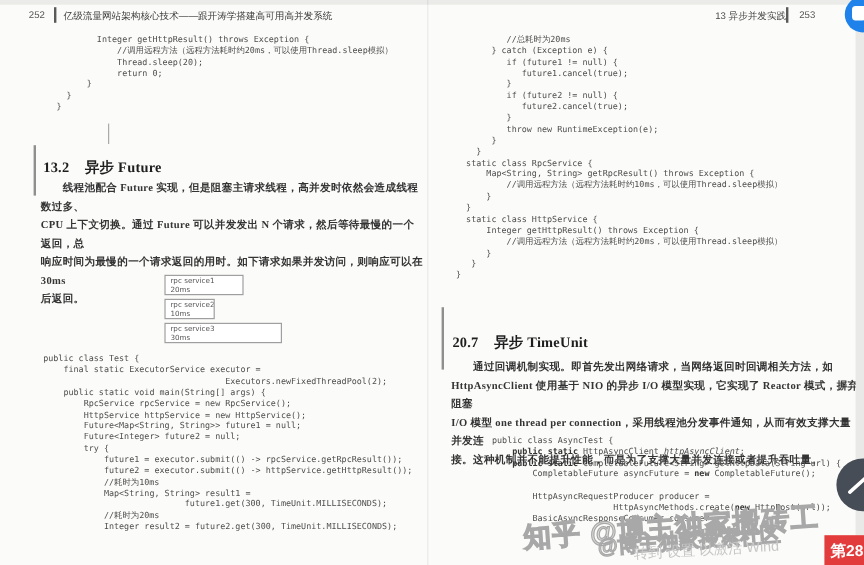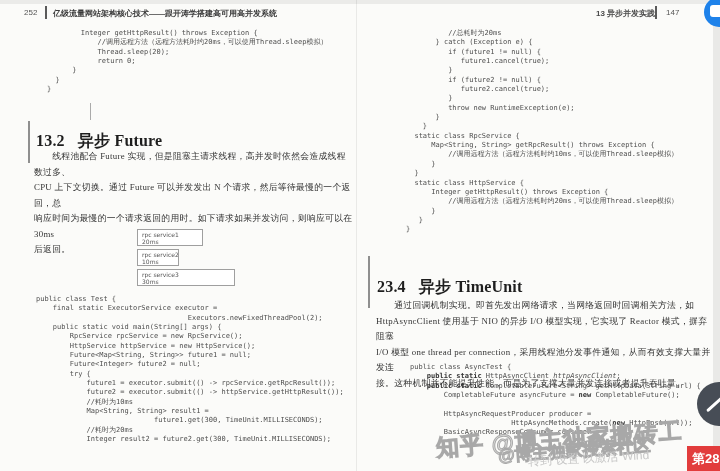--- a/index.html
+++ b/index.html
@@ -4,36 +4,36 @@
 <style>
   html,body{margin:0;padding:0;}
   #screen{position:relative;width:720px;height:471px;background:#fbfbf9;overflow:hidden;
           font-family:"Liberation Serif",serif;}
   .abs{position:absolute;}
   
   .top-strip{left:0;top:0;width:720px;height:4px;background:#ebebe9;}
   .center-divider{left:356px;top:0;width:1px;height:471px;background:rgba(0,0,0,0.07);}
   .right-strip{left:713px;top:0;width:7px;height:471px;background:#e9e9e7;}
   
-  .runhead{font-family:"Liberation Sans",sans-serif;font-size:8px;color:#4a4a4a;white-space:nowrap;font-weight:bold;}
-  .runhead.bold{font-weight:bold;color:#3a3a3a;}
+  .runhead{font-family:"Liberation Sans",sans-serif;font-size:8px;color:#4a4a4a;white-space:nowrap;}
+  .runhead.bold{font-weight:normal;color:#3a3a3a;}
   .head-bar{width:2px;background:#5a5a5a;}
   .pagenum{font-family:"Liberation Sans",sans-serif;font-size:8px;color:#555;}
   
   pre.code{margin:0;font-family:"DejaVu Sans Mono",monospace;font-size:7px;line-height:9.35px;
            color:#4e4e4e;white-space:pre;}
   pre.code b{font-weight:bold;color:#333;}
   pre.code i{font-style:italic;}
   
   .sec-rule{width:1.5px;background:#8f8f8f;}
   .stray-rule{width:1px;background:#aaa;}
-  .sec-head{font-weight:bold;font-size:16px;color:#1e1e1e;white-space:nowrap;letter-spacing:0.2px;}
+  .sec-head{font-weight:bold;font-size:12px;color:#1e1e1e;white-space:nowrap;letter-spacing:0.2px;}
   .sec-head .num{margin-right:13px;}
   
-  .para{font-size:8.8px;line-height:15.5px;color:#343434;white-space:pre-line;letter-spacing:0.3px;}
+  .para{font-size:8.8px;line-height:15.5px;color:#343434;white-space:pre-line;letter-spacing:0.3px;font-weight:bold;}
   
   .rpc-box{box-sizing:border-box;border:1px solid #9f9f9f;background:#fff;height:17px;
            margin-bottom:3px;padding:1px 0 0 4px;font-family:"DejaVu Sans",sans-serif;
            font-size:6px;line-height:7px;color:#555;overflow:hidden;white-space:nowrap;}
   
   .float-blue{left:704px;top:-3px;width:30px;height:30px;border-radius:50%;background:#1e82ea;}
   .float-blue .glyph{position:absolute;left:6px;top:8px;width:12px;height:12px;background:#fff;border-radius:3px;}
   .float-gray{left:697px;top:382px;width:44px;height:44px;border-radius:50%;background:#474d56;}
   .float-gray .shaft{position:absolute;left:7px;top:20px;width:23px;height:2.6px;background:#fff;
                      transform:rotate(-42deg);border-radius:2px;}
@@ -108,23 +108,23 @@
             //耗时为10ms
             Map&lt;String, String&gt; result1 =
                             future1.get(300, TimeUnit.MILLISECONDS);
             //耗时为20ms
             Integer result2 = future2.get(300, TimeUnit.MILLISECONDS);</pre>
   </div>
 
   <div>
     <span class="abs runhead" style="left:596px;top:8px">13  异步并发实践</span>
     <div class="abs head-bar" style="left:655px;top:6px;height:13px"></div>
-    <span class="abs pagenum" style="left:666px;top:8px">147</span>
+    <span class="abs pagenum" style="left:666px;top:8px">253</span>
 
-    <pre class="abs code" style="left:406px;top:29px">          //总耗时为20ms
+    <pre class="abs code" style="left:380px;top:29px">          //总耗时为20ms
        } catch (Exception e) {
           if (future1 != null) {
              future1.cancel(true);
           }
           if (future2 != null) {
              future2.cancel(true);
           }
           throw new RuntimeException(e);
        }
     }
@@ -135,21 +135,21 @@
   }
   static class HttpService {
       Integer getHttpResult() throws Exception {
           //调用远程方法（远程方法耗时约20ms，可以使用Thread.sleep模拟）
       }
    }
 }</pre>
 
     <div class="abs sec-rule" style="left:368px;top:256px;height:52px"></div>
     <div class="abs sec-head" style="left:377px;top:277px">
-      <span class="num">23.4</span><span>异步 TimeUnit</span>
+      <span class="num">20.7</span><span>异步 TimeUnit</span>
     </div>
 
     <div class="abs para" style="left:376px;top:298px;width:340px">　　通过回调机制实现。即首先发出网络请求，当网络返回时回调相关方法，如
 HttpAsyncClient 使用基于 NIO 的异步 I/O 模型实现，它实现了 Reactor 模式，摒弃阻塞
 I/O 模型 one thread per connection，采用线程池分发事件通知，从而有效支撑大量并发连
 接。这种机制并不能提升性能，而是为了支撑大量并发连接或者提升吞吐量。</div>
 
     <pre class="abs code" style="left:410px;top:363px">public class AsyncTest {
     <b>public static</b> HttpAsyncClient <i>httpAsyncClient</i>;
     <b>public static</b> CompletableFuture&lt;String&gt; getHttpData(String url) {

